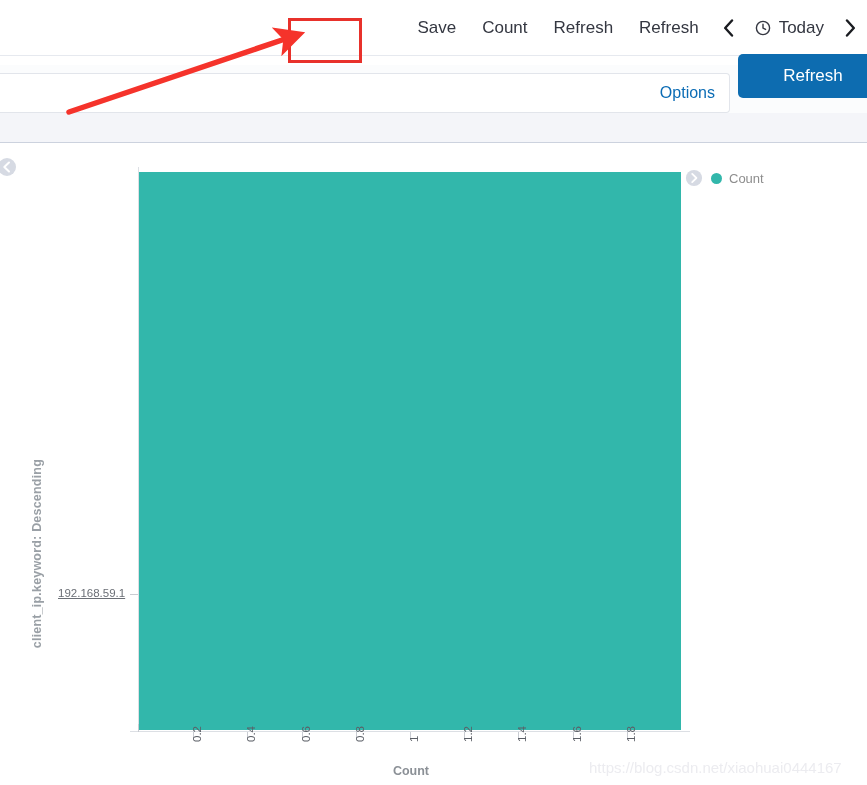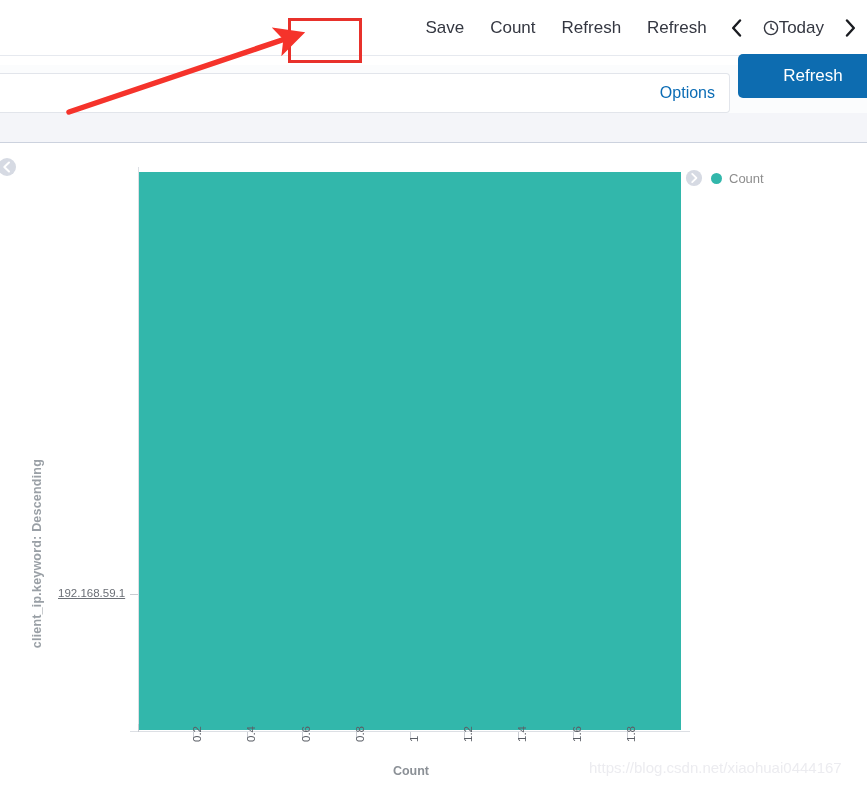--- a/index.html
+++ b/index.html
@@ -42,21 +42,21 @@
   .tb-item.first { padding-left: 16px; }
   .tb-chevron {
     padding: 0 11px;
     font-size: 21px;
     font-weight: 700;
     color: #1a1c21;
     display: flex; align-items: center;
     height: 40px; cursor: pointer;
   }
   .tb-today {
-    display: flex; align-items: center; gap: 0;
+    display: flex; align-items: center; gap: 8px;
     font-size: 17px; color: #343741;
     padding: 0 10px; height: 40px; cursor: pointer;
   }
   .icon-refresh-cycle { display: inline-block; width: 16px; height: 17px; }
   .icon-clock { display: inline-block; width: 16px; height: 16px; }
 
   
   .queryrow {
     position: absolute; left: 0; top: 65px;
     width: 867px; height: 56px;

